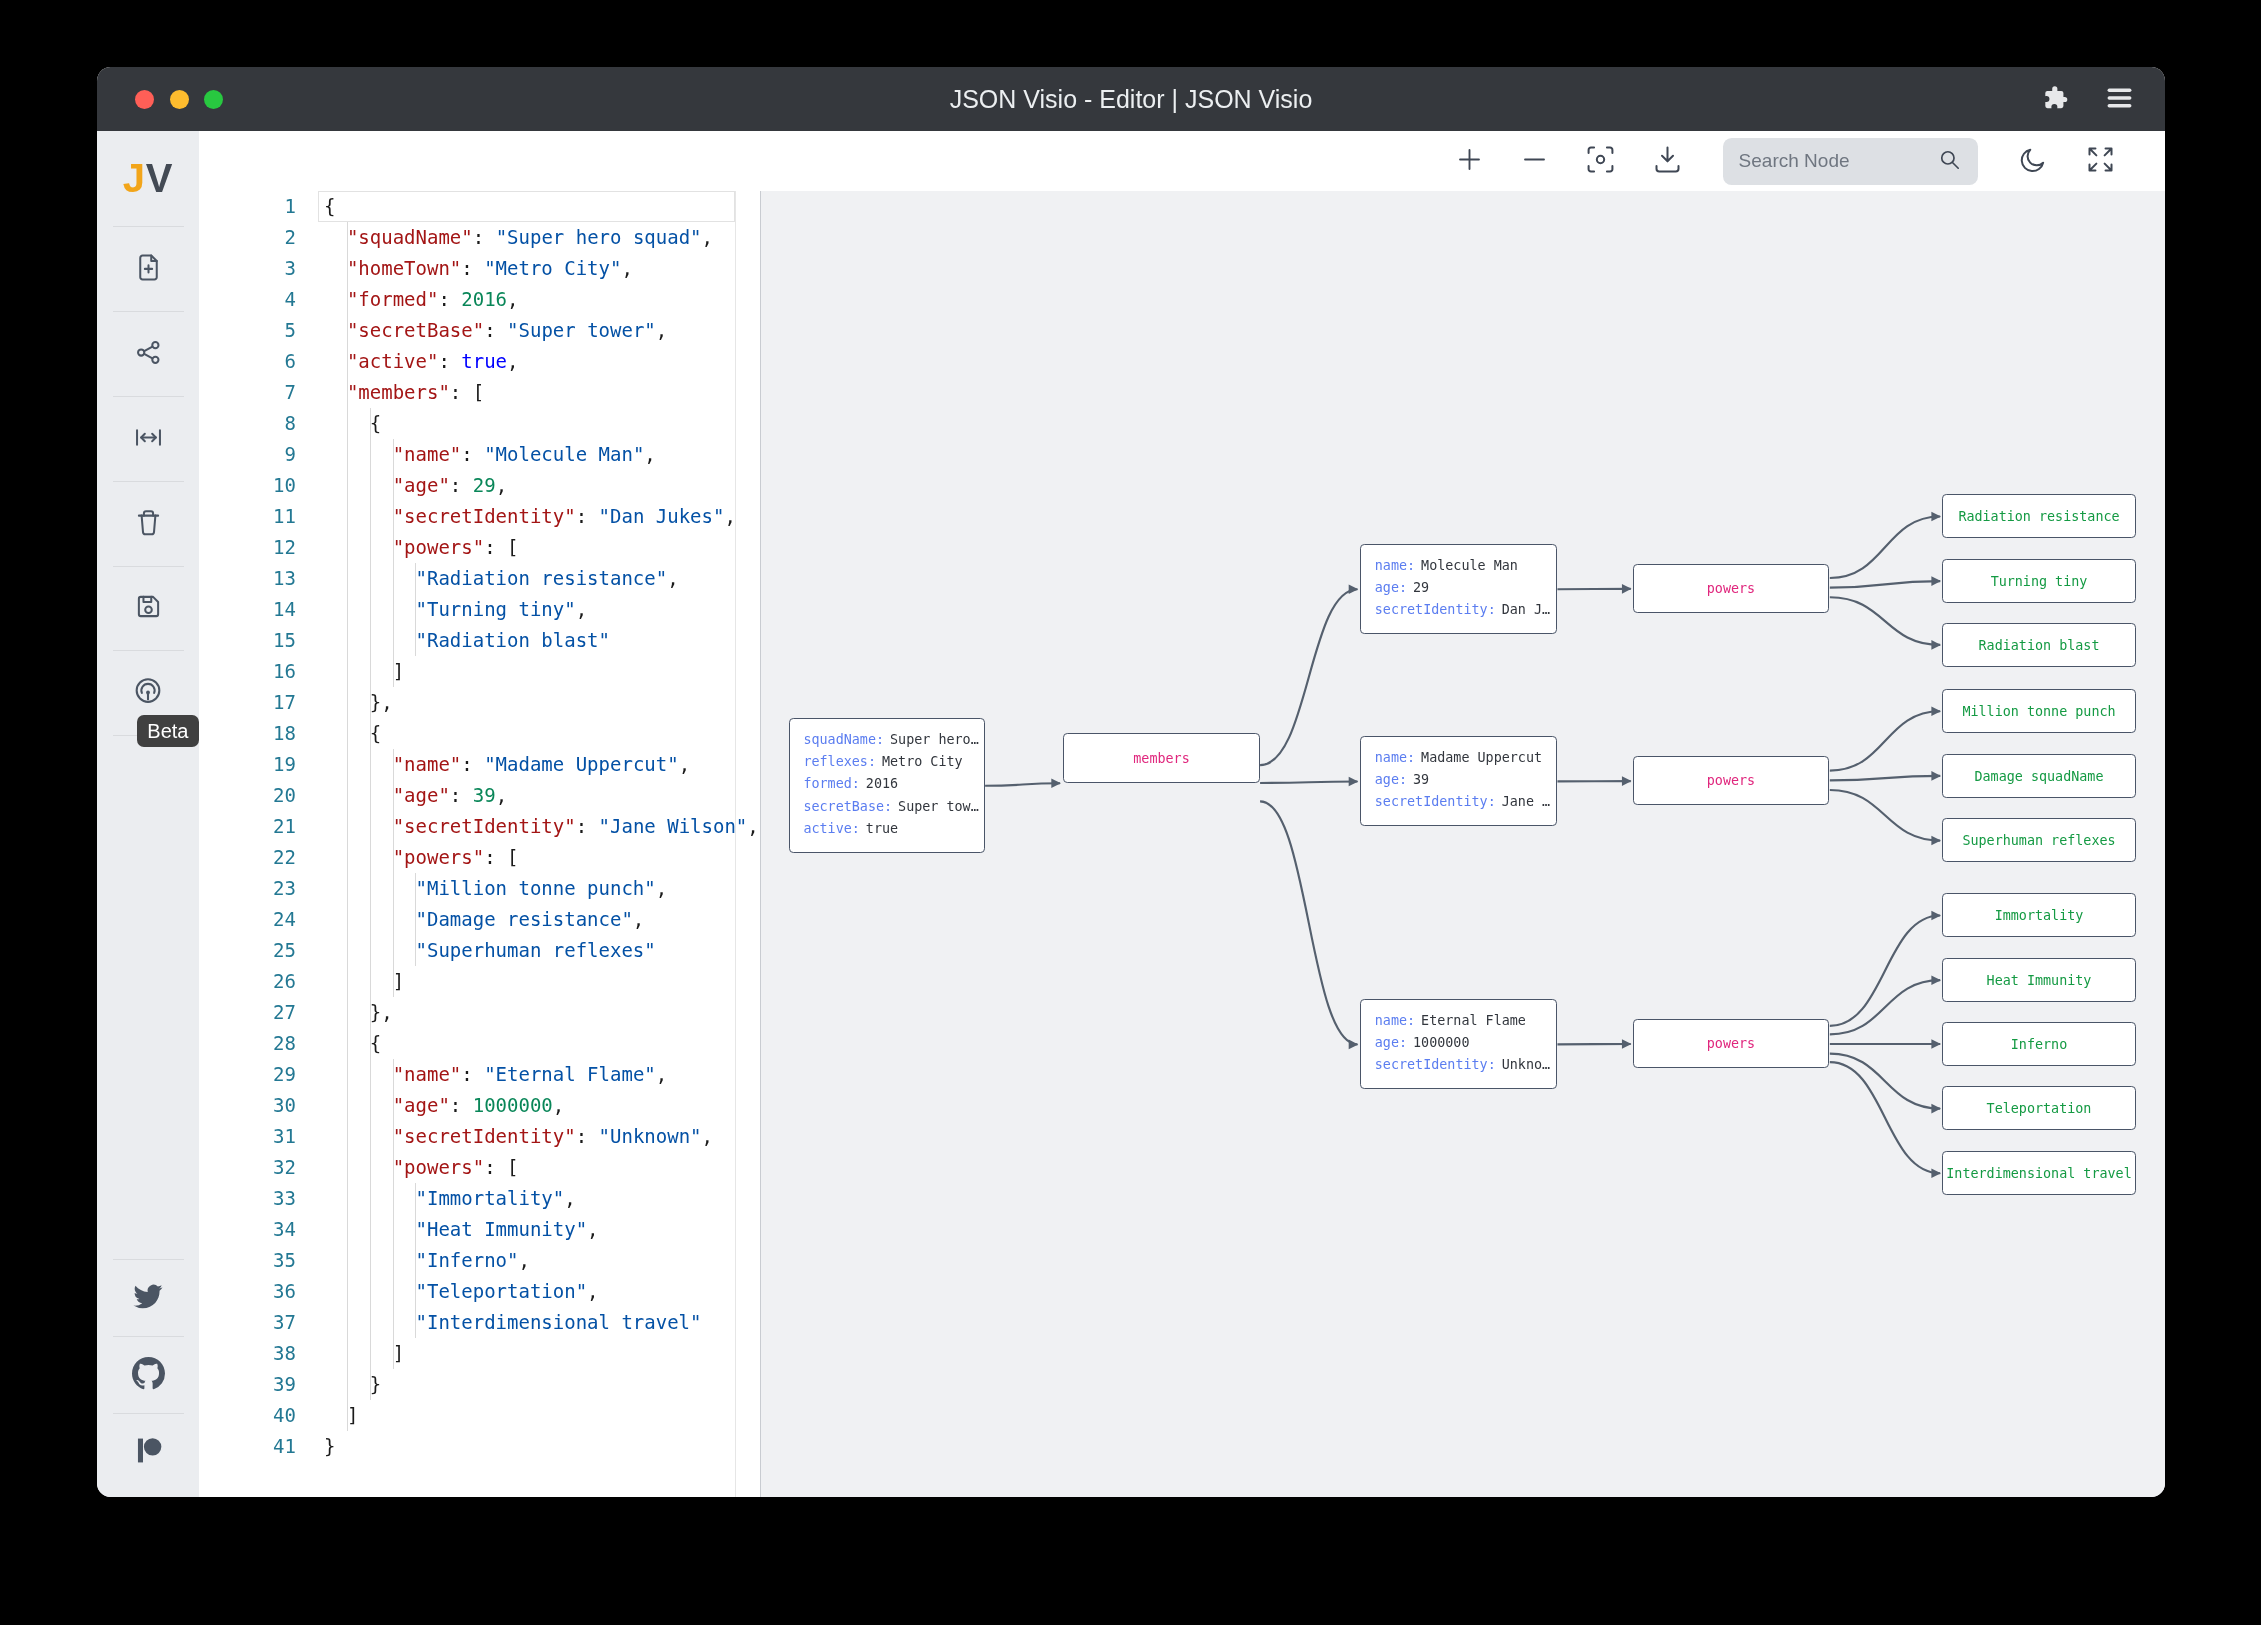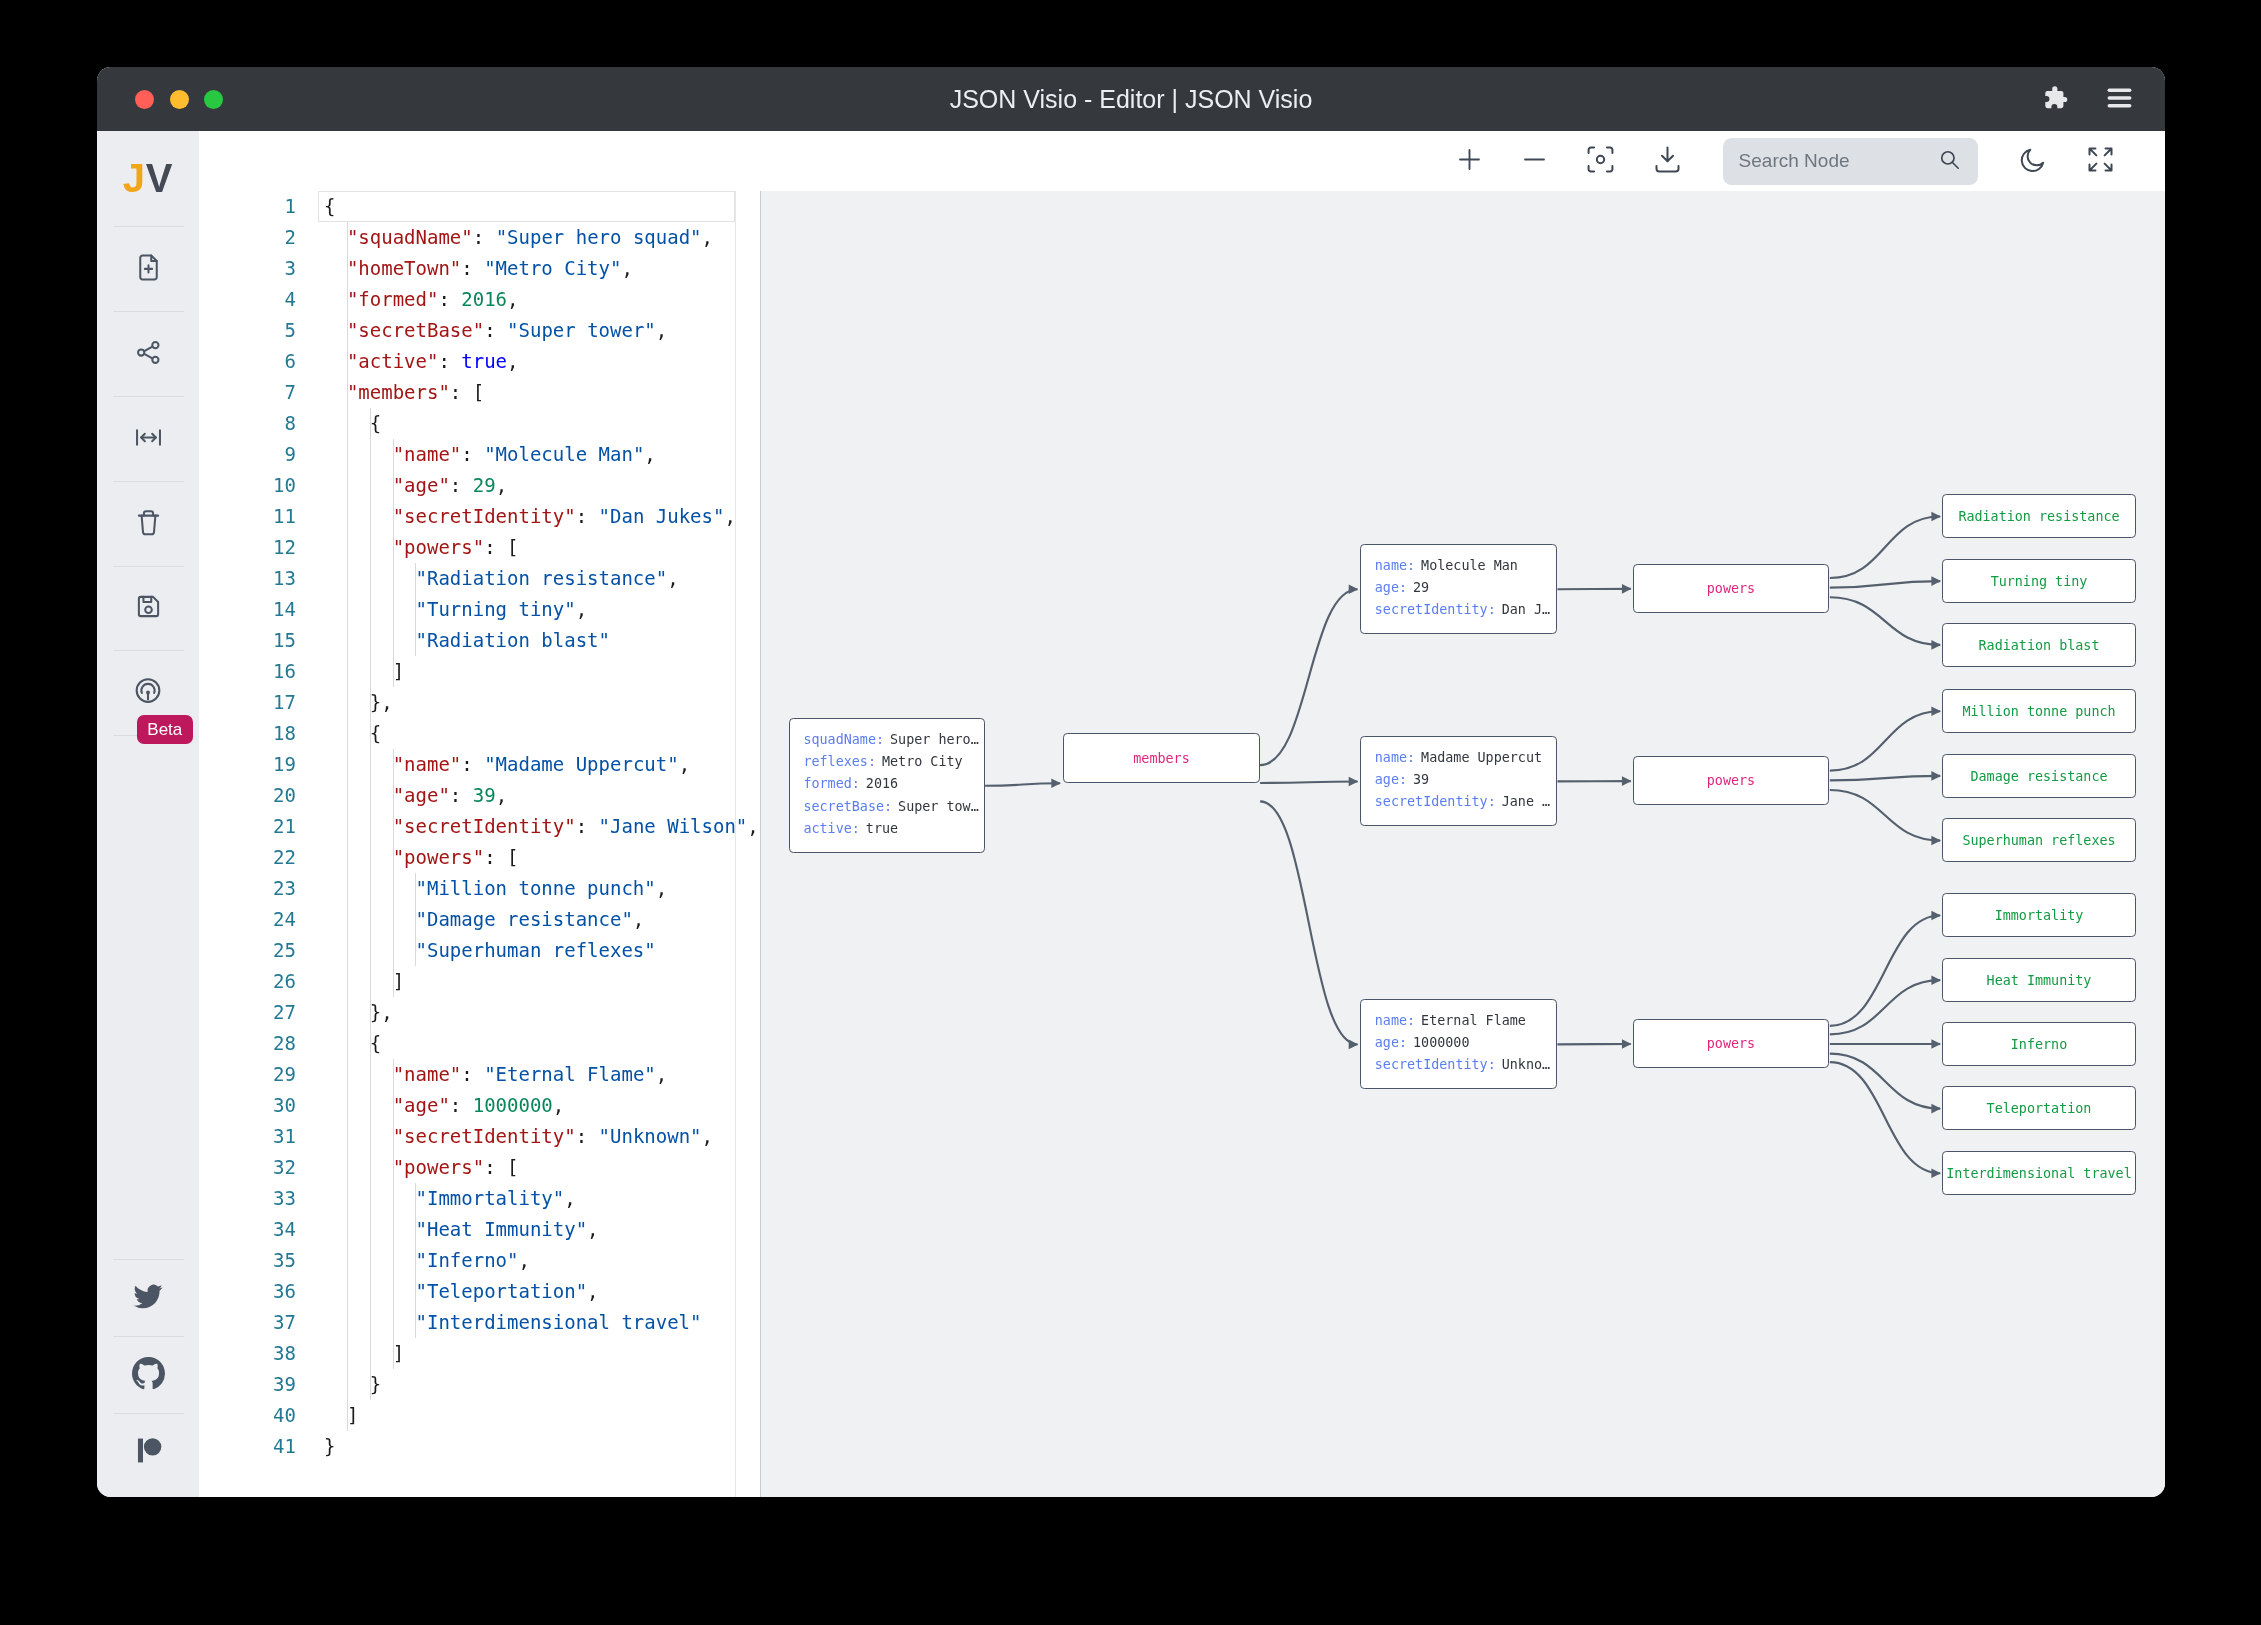--- a/index.html
+++ b/index.html
@@ -18,21 +18,21 @@
   .content{display:flex;height:1366px;}
   .sidebar{width:102px;background:#ebedf0;display:flex;flex-direction:column;flex:none;}
   .cell{height:84px;display:flex;align-items:center;justify-content:center;position:relative;flex:none;}
   .cell.logo{height:95px;}
   .cell.sm{height:76px;}
   .sep{height:0.9px;background:#d9dbde;margin:0 15.5px;flex:none;}
   .jv{font-size:40px;font-weight:bold;letter-spacing:0.9px;}
   .jv .j{color:#f2a51a}.jv .v{color:#434a54}
   .sic{stroke:#4b5563;fill:none;stroke-width:2.2px;stroke-linecap:round;stroke-linejoin:round;}
   .sfill{fill:#4b5563;}
-  .beta{position:absolute;left:40px;top:64px;background:#be185d;color:#fff;font-size:17px;
+  .beta{position:absolute;left:40px;top:64px;background:#404040;color:#fff;font-size:20px;
         padding:4.3px 10.3px;border-radius:6.9px;z-index:3;}
   .main{flex:1;display:flex;flex-direction:column;min-width:0;}
   
   .toolbar{height:60px;display:flex;flex:none;}
   .tb-left{width:561px;background:#f2f3f5;border-right:0.9px solid #c9ccd1;border-bottom:0.9px solid #e6e8ea;
            display:flex;align-items:center;gap:13.8px;padding-left:27.6px;box-sizing:border-box;flex:none;}
   .valid-label{color:#169c41;font-size:26px;font-weight:500;}
   .tb-main{flex:1;background:#fff;display:flex;align-items:center;justify-content:flex-end;
            gap:34px;padding-right:48px;}
   .ticon{stroke:#3f4754;fill:none;stroke-width:2.2px;stroke-linecap:round;stroke-linejoin:round;}
@@ -396,21 +396,21 @@
                 <div class="grow"><span class="gk">age:</span><span class="gv">39</span></div>
                 <div class="grow"><span class="gk">secretIdentity:</span><span class="gv">Jane …</span></div>
               </div>
               <div class="gnode lbl array" style="left: 872px; top: 565px; width: 196px; height: 49px;">
                 <span>powers</span>
               </div>
               <div class="gnode lbl leaf" style="left: 1181px; top: 498px; width: 194px; height: 44px;">
                 <span>Million tonne punch</span>
               </div>
               <div class="gnode lbl leaf" style="left: 1181px; top: 563px; width: 194px; height: 44px;">
-                <span>Damage resistance</span>
+                <span>Damage squadName</span>
               </div>
               <div class="gnode lbl leaf" style="left: 1181px; top: 627px; width: 194px; height: 44px;">
                 <span>Superhuman reflexes</span>
               </div>
               <div class="gnode obj" style="left: 599px; top: 808px; width: 197px; height: 90px;">
                 <div class="grow"><span class="gk">name:</span><span class="gv">Eternal Flame</span></div>
                 <div class="grow"><span class="gk">age:</span><span class="gv">1000000</span></div>
                 <div class="grow"><span class="gk">secretIdentity:</span><span class="gv">Unkno…</span></div>
               </div>
               <div class="gnode lbl array" style="left: 872px; top: 828px; width: 196px; height: 49px;">

